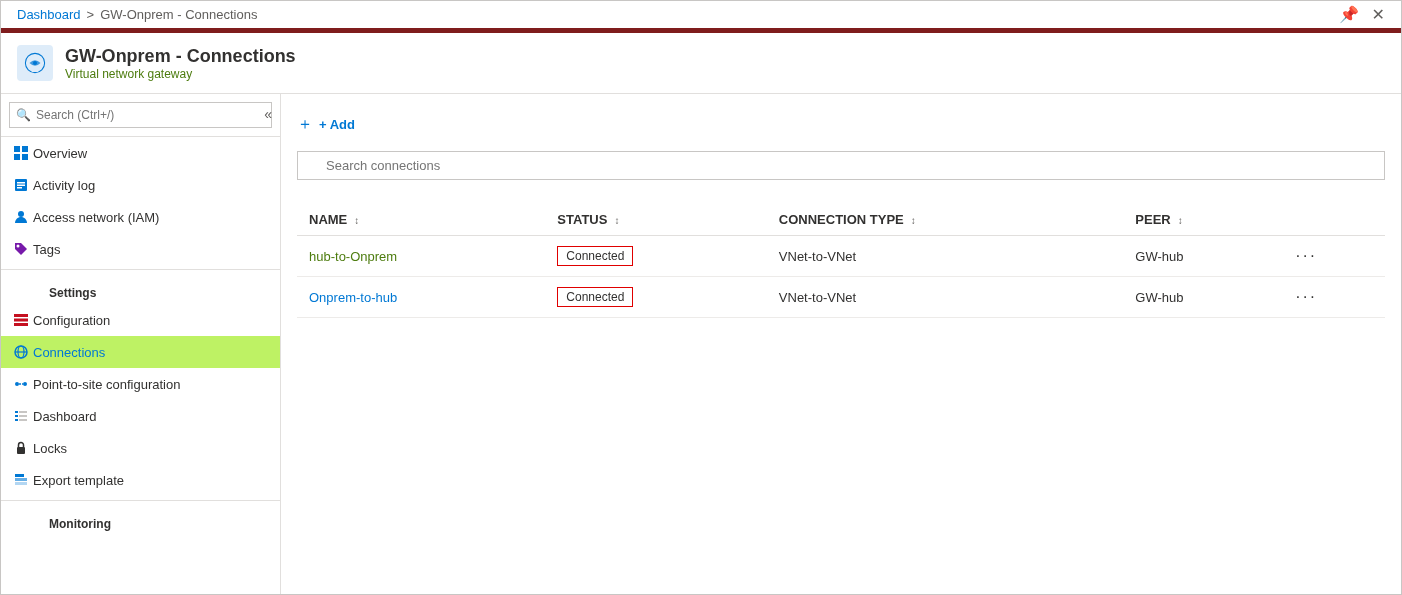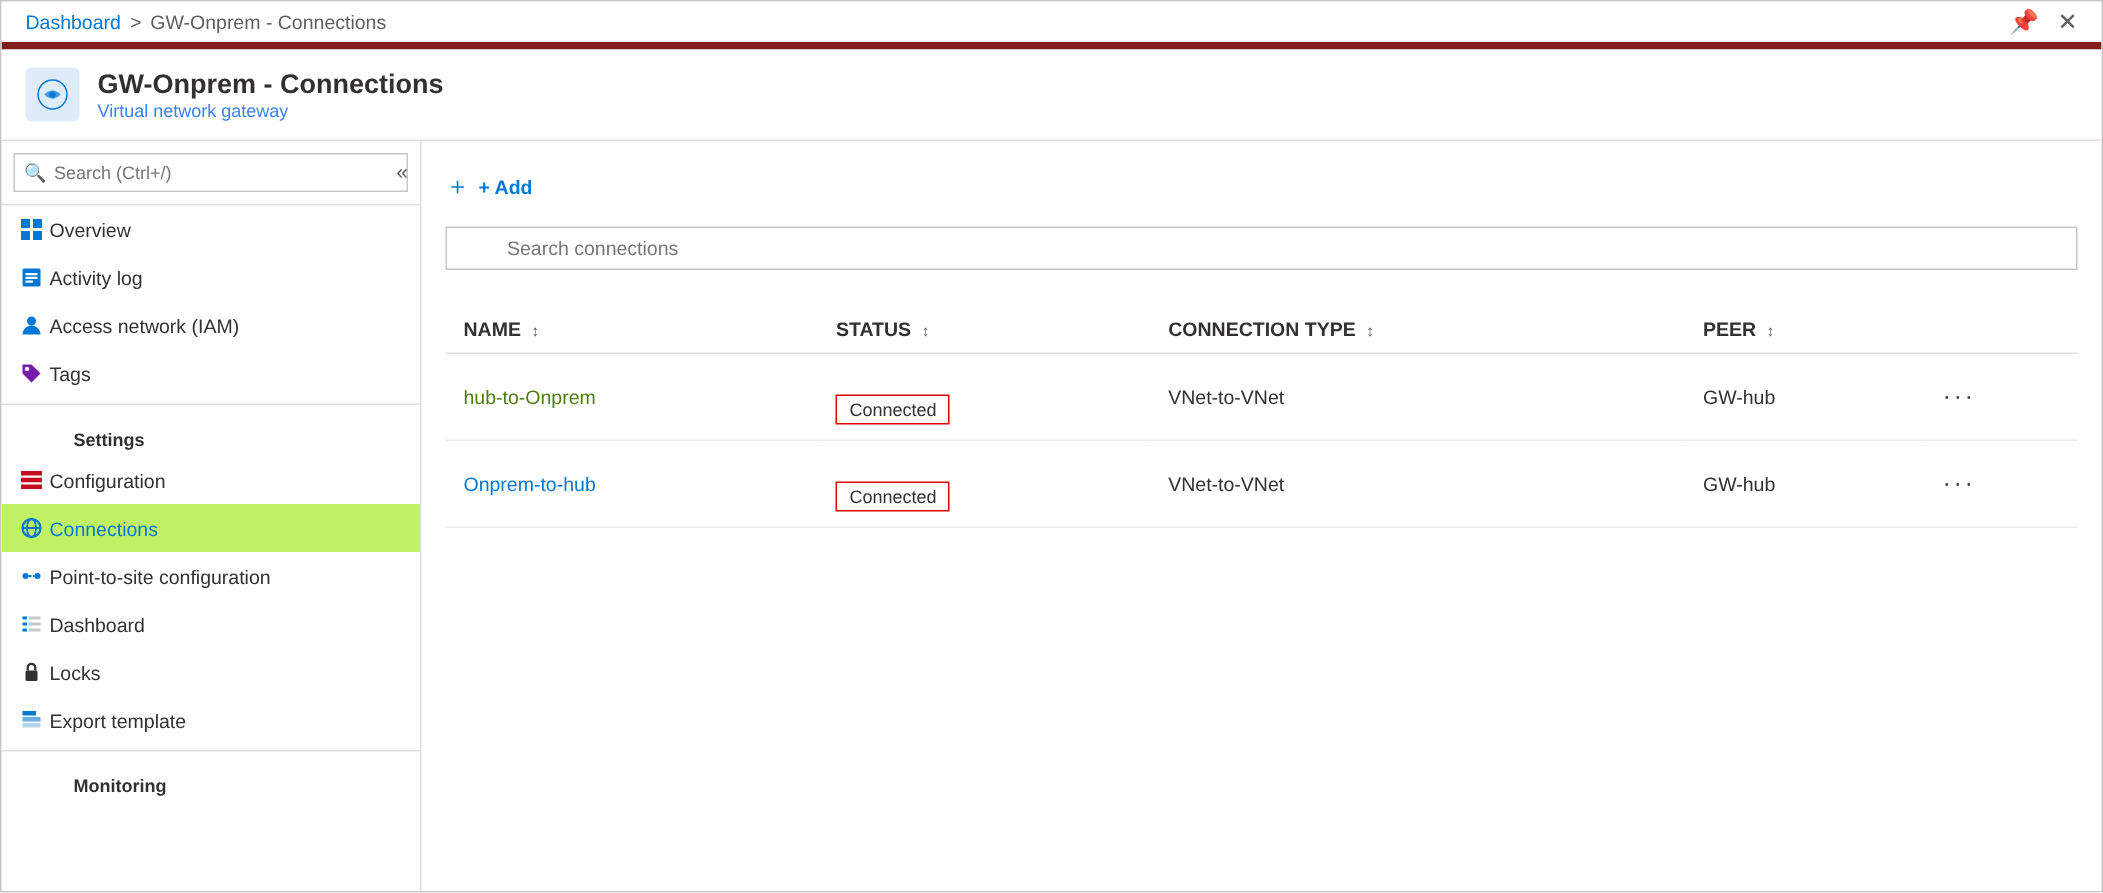--- a/index.html
+++ b/index.html
@@ -13,21 +13,21 @@
     .breadcrumb a { color: #0078d4; text-decoration: none; }
     .breadcrumb-sep { color: #605e5c; }
     .top-bar-actions { display: flex; gap: 12px; align-items: center; }
     .top-bar-icon { cursor: pointer; color: #605e5c; font-size: 16px; }
 
     
     .header { background: #fff; padding: 12px 16px; display: flex; align-items: center; gap: 12px; border-bottom: 1px solid #e1dfdd; }
     .header-icon { width: 36px; height: 36px; background: #deecf9; border-radius: 4px; display: flex; align-items: center; justify-content: center; }
     .header-icon svg { width: 22px; height: 22px; }
     .header-text h1 { font-size: 18px; font-weight: 600; color: #323130; }
-    .header-text p { font-size: 12px; color: #3b82f6; }
+    .header-text p { font-size: 12px; color: #4d7c0f; }
 
     
     .main-layout { display: flex; flex: 1; overflow: hidden; }
 
     
     .sidebar { width: 280px; min-width: 280px; background: #fff; border-right: 1px solid #e1dfdd; display: flex; flex-direction: column; overflow-y: auto; position: relative; }
     .sidebar-search { padding: 8px; border-bottom: 1px solid #e1dfdd; }
     .sidebar-search input { width: 100%; border: 1px solid #c8c6c4; padding: 5px 8px 5px 26px; font-size: 12px; color: #323130; background: #fff; outline: none; }
     .search-wrapper { position: relative; }
     .search-wrapper .search-icon-inner { position: absolute; left: 7px; top: 50%; transform: translateY(-50%); color: #605e5c; font-size: 12px; }
@@ -37,31 +37,31 @@
     .nav-item.active { background: #bef264; color: #0078d4; }
     .nav-icon { width: 16px; height: 16px; display: flex; align-items: center; justify-content: center; flex-shrink: 0; }
 
     .section-header { padding: 12px 12px 4px; font-size: 12px; font-weight: 600; color: #323130; margin-left: 36px; }
     .section-divider { height: 1px; background: #e1dfdd; margin: 4px 0; }
 
     
     .content { flex: 1; background: #fff; padding: 16px; overflow: auto; }
     .add-btn { display: flex; align-items: center; gap: 6px; color: #0078d4; font-size: 13px; font-weight: 600; cursor: pointer; padding: 4px 0; margin-bottom: 12px; background: none; border: none; }
 
-    .search-bar { width: 100%; border: 1px solid #c8c6c4; padding: 6px 10px 6px 40px; font-size: 13px; color: #a19f9d; margin-bottom: 12px; outline: none; position: relative; }
+    .search-bar { width: 100%; border: 1px solid #c8c6c4; padding: 6px 10px 6px 28px; font-size: 13px; color: #a19f9d; margin-bottom: 12px; outline: none; position: relative; }
     .search-bar-wrapper { position: relative; margin-bottom: 12px; }
     .search-bar-wrapper .search-icon-inner { position: absolute; left: 8px; top: 50%; transform: translateY(-50%); color: #a19f9d; font-size: 12px; }
 
     
     .table { width: 100%; border-collapse: collapse; }
     .table th { padding: 8px 12px; text-align: left; font-size: 11px; font-weight: 600; color: #323130; text-transform: uppercase; border-bottom: 1px solid #e1dfdd; white-space: nowrap; }
     .table th .sort-icon { color: #605e5c; font-size: 10px; margin-left: 4px; }
     .table td { padding: 10px 12px; border-bottom: 1px solid #edebe9; font-size: 13px; vertical-align: middle; }
 
-    .status-badge { display: inline-block; padding: 2px 8px; border: 1px solid #e00000; color: #323130; font-size: 12px; background: #fff; margin-top: 17px; }
+    .status-badge { display: inline-block; padding: 2px 8px; border: 1px solid #e00000; color: #323130; font-size: 12px; background: #fff; }
 
     .ellipsis-btn { background: none; border: none; cursor: pointer; font-size: 16px; color: #323130; letter-spacing: 2px; }
 
     
     .sidebar::-webkit-scrollbar { width: 4px; }
     .sidebar::-webkit-scrollbar-thumb { background: #c8c6c4; border-radius: 2px; }
   </style>
 </head>
 <body>
 

